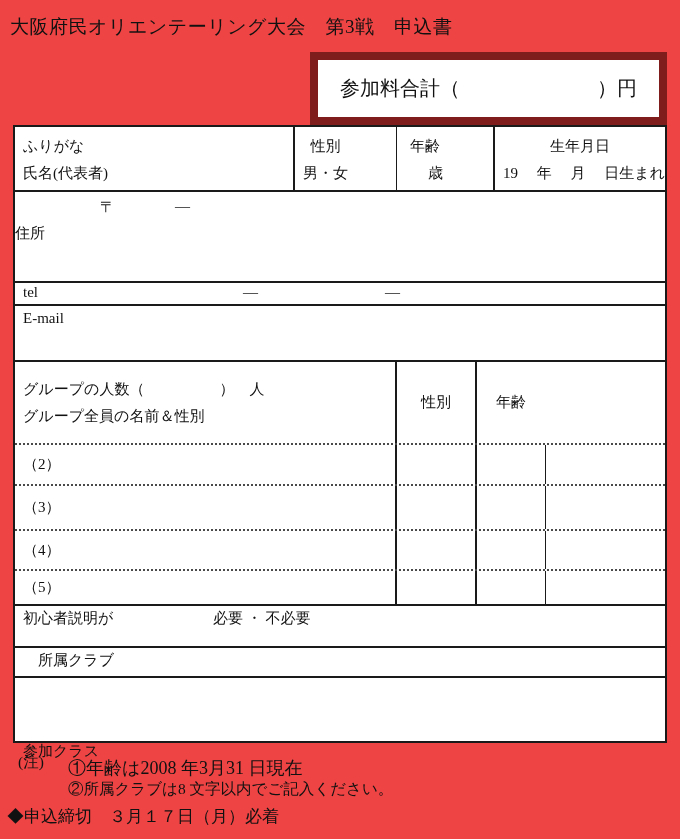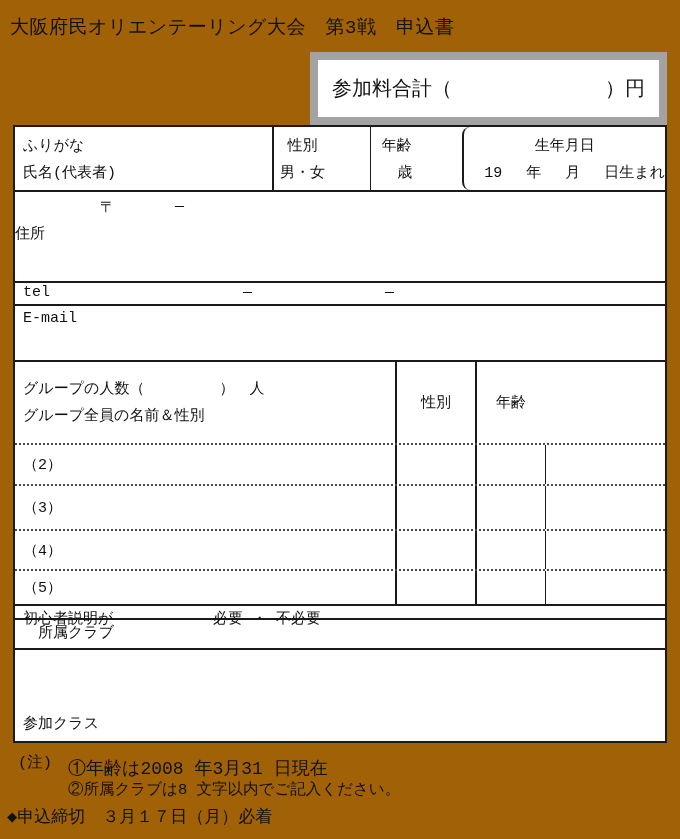--- a/index.html
+++ b/index.html
@@ -5,35 +5,35 @@
   :root{
     --line:#1a1a1a;
     --dot:#4a4a4a;
     --ink:#111;
   }
   *{margin:0;padding:0;box-sizing:border-box;}
   html,body{background:#fff;}
   .page{
     position:relative;
     width:680px;height:839px;
-    background:#a16207;
+    background:#ef4444;
     color:var(--ink);
-    font-family:Liberation Mono, monospace;
+    font-family:Liberation Serif, serif;
     font-size:15px;
     overflow:hidden;
   }
   .title{
     position:absolute;left:10px;top:14px;
     font-size:19px;letter-spacing:.5px;white-space:pre;
   }
   .fee-box{
     position:absolute;left:310px;top:52px;width:357px;height:73px;
-    border:8px solid #a3a3a3;background:#fff;
+    border:8px solid #7f1d1d;background:#fff;
     display:flex;align-items:center;justify-content:space-between;
-    padding:0 14px;font-size:20px;
+    padding:0 22px;font-size:20px;
   }
   .form-table{
     position:absolute;left:13px;top:125px;width:654px;height:618px;
     border:2px solid var(--line);
     display:flex;flex-direction:column;
     background:#fff;
   }
   .row{display:flex;flex-direction:row;flex:0 0 auto;border-bottom:2px solid var(--line);position:relative;}
   .row:last-child{border-bottom:none;margin-top:36px;}
   .cell{position:relative;height:100%;}
@@ -41,32 +41,32 @@
   
   .r-name{height:65px;gap:40px;}
   .r-addr{height:91px;}
   .r-tel{height:23px;}
   .r-mail{height:56px;}
   .r-ghead{height:83px;border-bottom:2px dotted var(--dot);}
   .r-m2{height:41px;border-bottom:2px dotted var(--dot);}
   .r-m3{height:45px;border-bottom:2px dotted var(--dot);}
   .r-m4{height:40px;border-bottom:2px dotted var(--dot);}
   .r-m5{height:35px;}
-  .r-beg{height:14px;}
+  .r-beg{height:42px;}
   .r-club{height:30px;}
   .r-class{height:75px;}
   
   .r-name .c-main{width:300px;padding:6px 0 0 8px;line-height:27px;}
   .r-name .c-sex{width:80px;border-left:2px solid var(--line);text-align:center;padding-top:6px;line-height:27px;}
   .r-name .c-age{width:72px;border-left:1px solid var(--line);padding-top:6px;line-height:27px;}
   .r-name .c-age .lbl{text-align:center;}
   .r-name .c-age .unit{text-align:right;padding-right:10px;}
-  .r-name .c-birth{border-left:2px solid var(--line);padding-top:6px;line-height:27px;border-radius:8px;}
+  .r-name .c-birth{border-left:2px solid var(--line);padding-top:6px;line-height:27px;}
   .r-name .c-birth .lbl{text-align:center;}
-  .r-name .c-birth .tmpl{padding-left:20px;white-space:pre;}
+  .r-name .c-birth .tmpl{padding-left:8px;white-space:pre;}
   
   .r-addr .postal{position:absolute;left:85px;top:6px;}
   .r-addr .pdash{position:absolute;left:160px;top:6px;}
   .r-addr .lbl{position:absolute;left:0;top:32px;text-align:right;}
   
   .r-tel .lbl{position:absolute;left:8px;top:1px;}
   .r-tel .d1{position:absolute;left:228px;top:1px;}
   .r-tel .d2{position:absolute;left:370px;top:1px;}
   
   .r-mail .lbl{position:absolute;left:8px;top:4px;}

